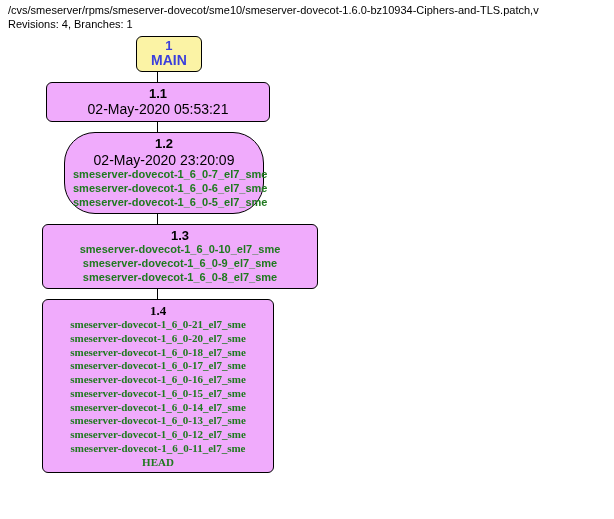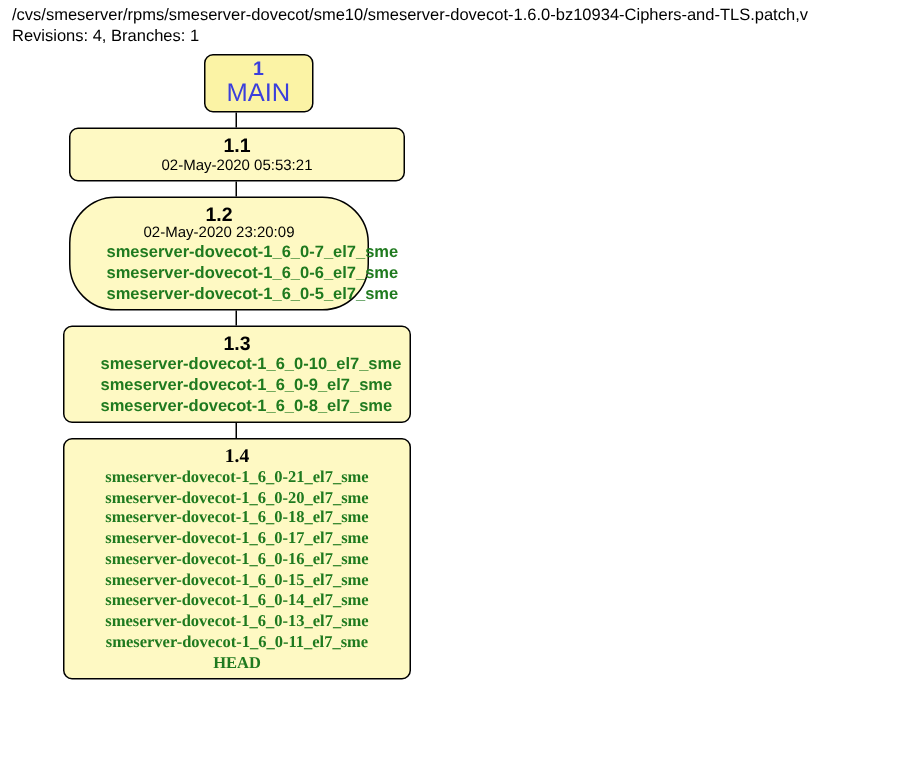--- a/index.html
+++ b/index.html
@@ -40,37 +40,37 @@
     margin-left: 128px;
   }
   .branch-num {
     color: #3b3fdc;
     font-weight: bold;
     font-size: 13px;
     line-height: 1.1;
   }
   .branch-name {
     color: #3b3fdc;
-    font-weight: normal;
-    font-size: 17px;
+    font-weight: bold;
+    font-size: 14px;
     line-height: 1.1;
   }
   .rev-node {
-    background: #fef9c3;
-    padding: 3px 24px;
+    background: #f0abfc;
+    padding: 3px 8px;
   }
   .rev-num {
     color: #000;
     font-weight: bold;
     font-size: 13px;
     line-height: 1.2;
   }
   .rev-date {
     color: #000;
-    font-size: 10px;
+    font-size: 14px;
     line-height: 1.2;
   }
   .tag-line {
     color: #1f7a1f;
     font-weight: bold;
     font-size: 11px;
     line-height: 1.25;
     white-space: nowrap;
   }
   .connector {
@@ -101,48 +101,49 @@
   <div id="nodes-container">
       <div class="connector conn-short"></div>
       <div class="row">
         <div class="node rev-node" style="margin-left: 38px; width: 224px;">
           <div class="rev-num">1.1</div>
           <div class="rev-date">02-May-2020 05:53:21</div>
         </div>
       </div>
       <div class="connector conn-short"></div>
       <div class="row">
-        <div class="node rev-node" style="margin-left: 38px; width: 200px; border-radius: 31px;">
+        <div class="node rev-node" style="margin-left: 56px; width: 200px; border-radius: 31px;">
           <div class="rev-num">1.2</div>
           <div class="rev-date">02-May-2020 23:20:09</div>
           <div class="tag-line">smeserver-dovecot-1_6_0-7_el7_sme</div>
           <div class="tag-line">smeserver-dovecot-1_6_0-6_el7_sme</div>
           <div class="tag-line">smeserver-dovecot-1_6_0-5_el7_sme</div>
         </div>
       </div>
       <div class="connector conn-short"></div>
       <div class="row">
-        <div class="node rev-node" style="margin-left: 34px; width: 232px; text-align: center;">
+        <div class="node rev-node" style="margin-left: 34px; width: 276px; text-align: center;">
           <div class="rev-num">1.3</div>
           <div class="tag-line">smeserver-dovecot-1_6_0-10_el7_sme</div>
           <div class="tag-line">smeserver-dovecot-1_6_0-9_el7_sme</div>
           <div class="tag-line">smeserver-dovecot-1_6_0-8_el7_sme</div>
         </div>
       </div>
       <div class="connector conn-short"></div>
       <div class="row">
         <div class="node rev-node" style="margin-left: 34px; width: 232px; font-family: Liberation Serif, serif;">
           <div class="rev-num">1.4</div>
           <div class="tag-line">smeserver-dovecot-1_6_0-21_el7_sme</div>
           <div class="tag-line">smeserver-dovecot-1_6_0-20_el7_sme</div>
           <div class="tag-line">smeserver-dovecot-1_6_0-18_el7_sme</div>
           <div class="tag-line">smeserver-dovecot-1_6_0-17_el7_sme</div>
           <div class="tag-line">smeserver-dovecot-1_6_0-16_el7_sme</div>
           <div class="tag-line">smeserver-dovecot-1_6_0-15_el7_sme</div>
           <div class="tag-line">smeserver-dovecot-1_6_0-14_el7_sme</div>
           <div class="tag-line">smeserver-dovecot-1_6_0-13_el7_sme</div>
+          <div class="tag-line">smeserver-dovecot-1_6_0-12_el7_sme</div>
           <div class="tag-line">smeserver-dovecot-1_6_0-11_el7_sme</div>
           <div class="tag-line">HEAD</div>
         </div>
       </div>
     </div>
 
 </div>
 
 </body></html>

